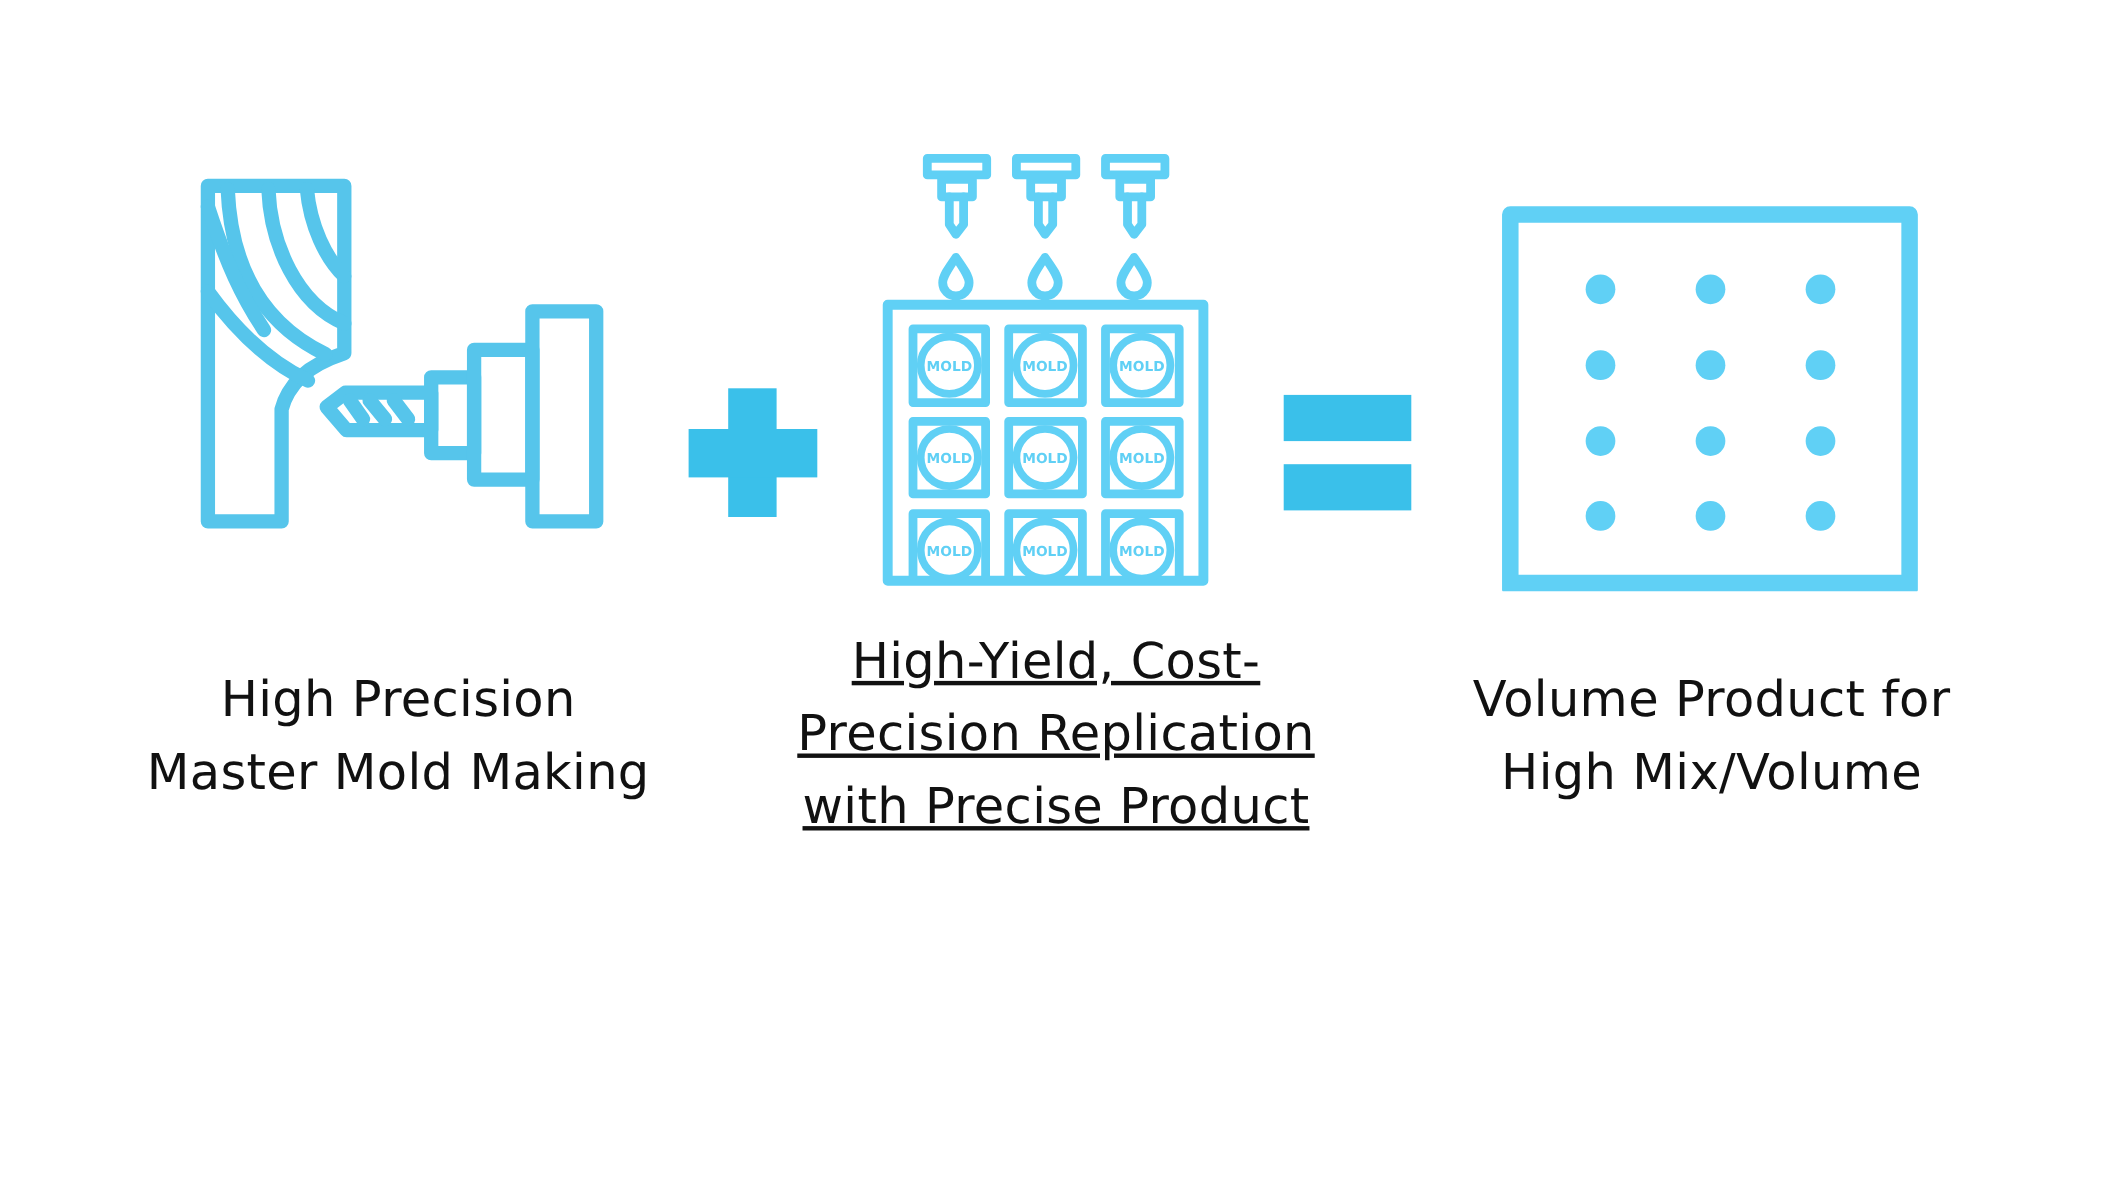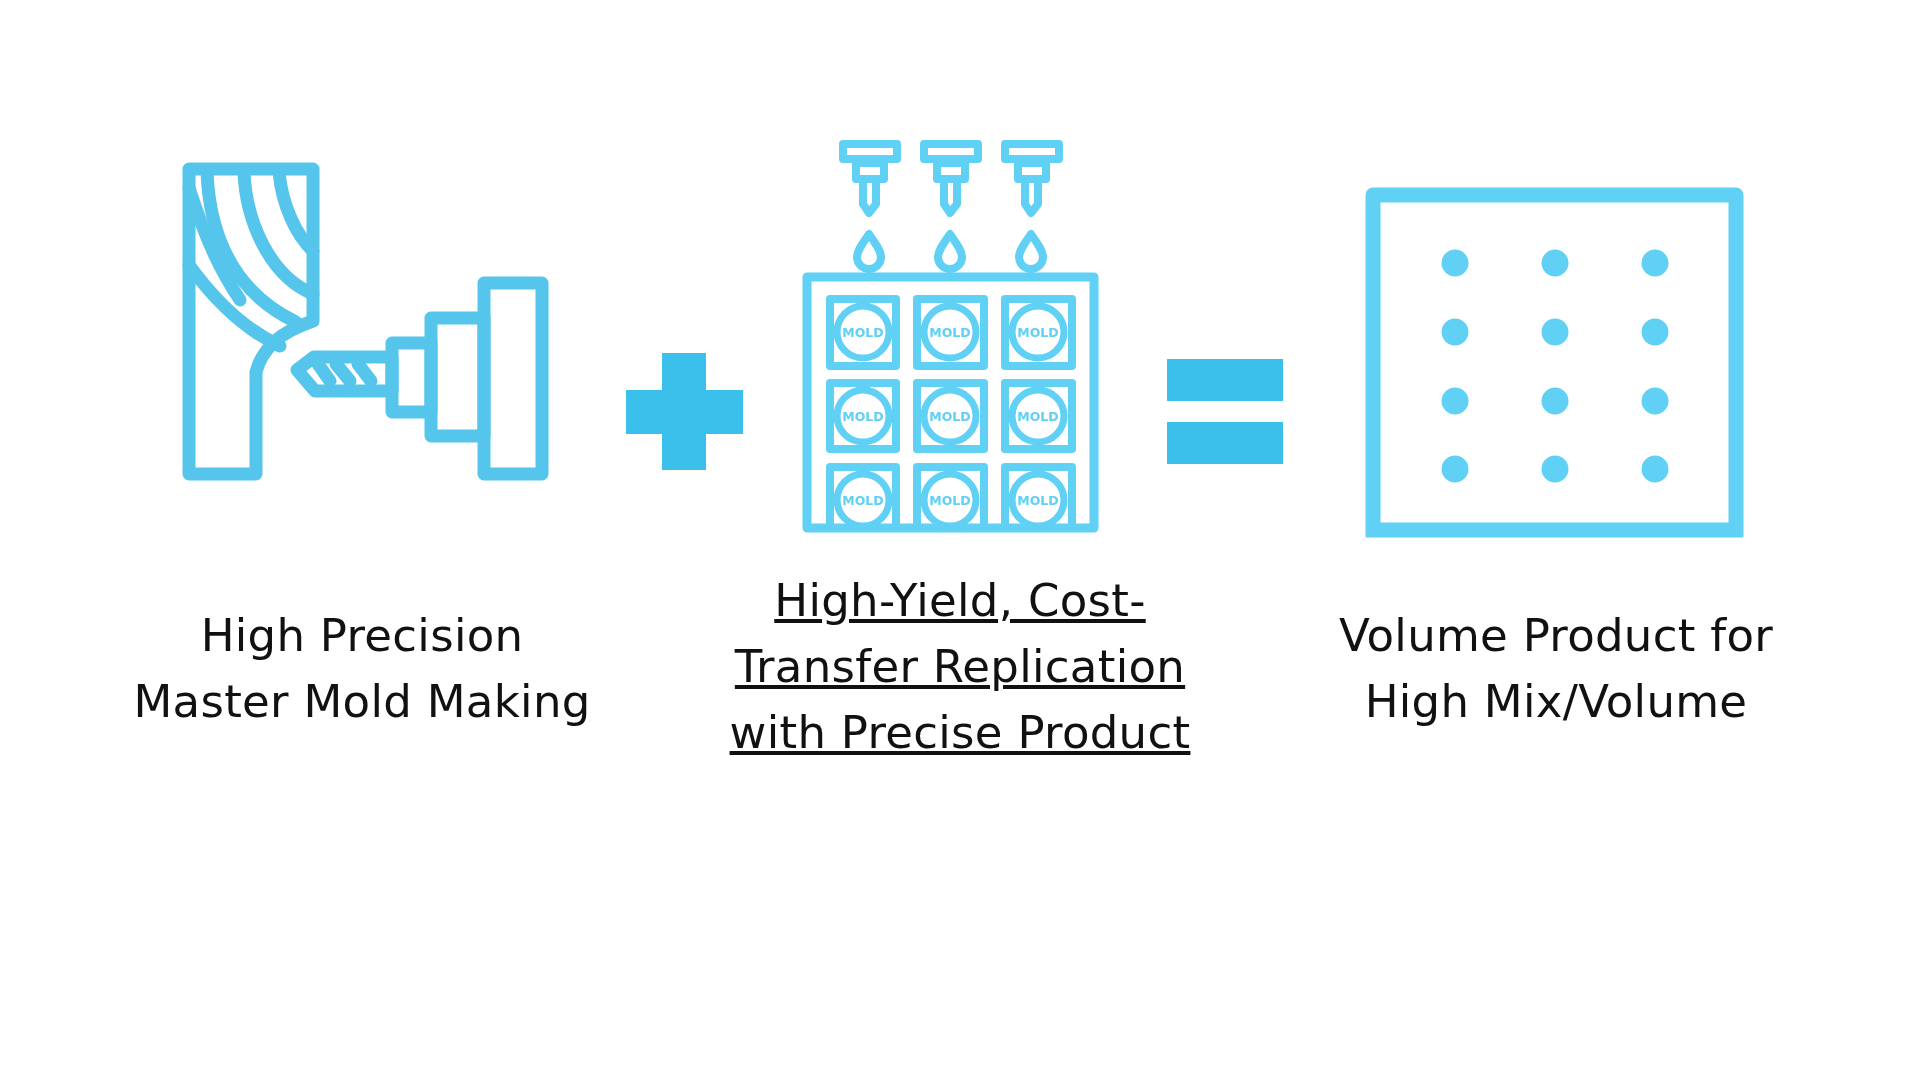--- a/index.html
+++ b/index.html
@@ -125,20 +125,20 @@
   </g>
 </svg>
 
 <div class="label" style="left:112px; top:603px; width:500px;">
   <span>High Precision</span>
   <span>Master Mold Making</span>
 </div>
 
 <div class="label" style="left:700px; top:568px; width:520px;text-decoration:underline;">
   <span>High-Yield, Cost-</span>
-  <span>Transfer Replication</span>
+  <span>Precision Replication</span>
   <span>with Precise Product</span>
 </div>
 
 <div class="label" style="left:1316px; top:603px; width:480px;">
   <span>Volume Product for</span>
   <span>High Mix/Volume</span>
 </div>
 
 </body></html>

